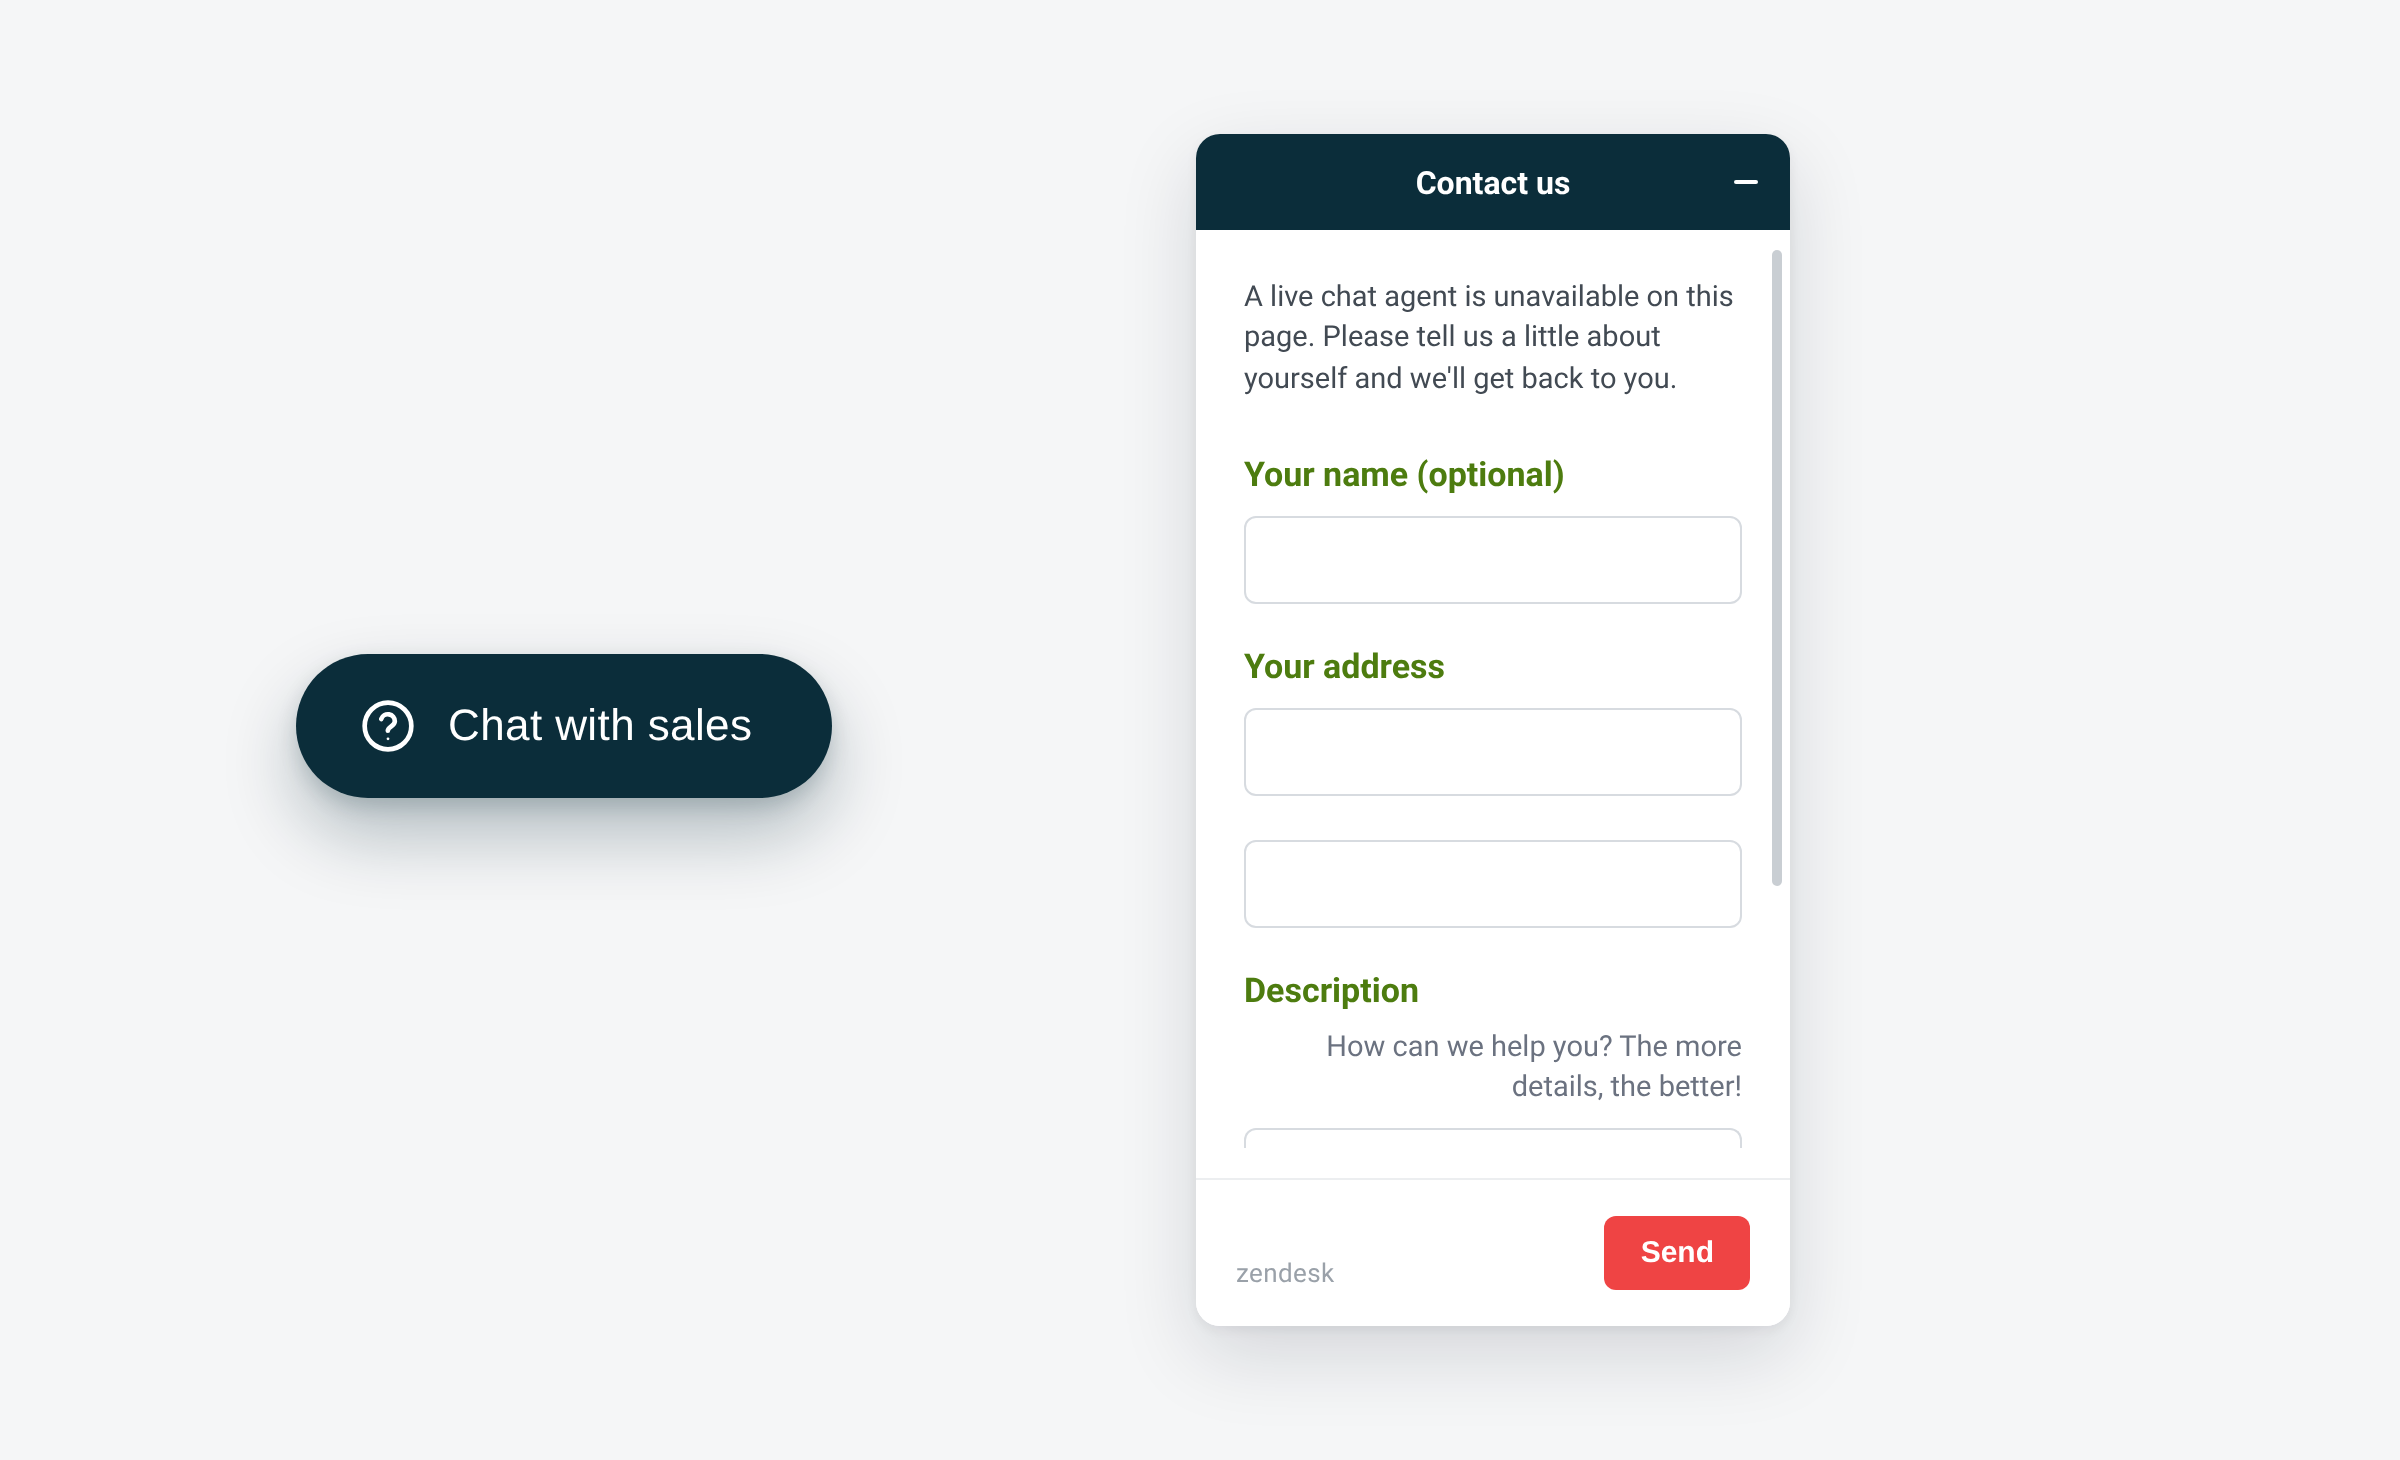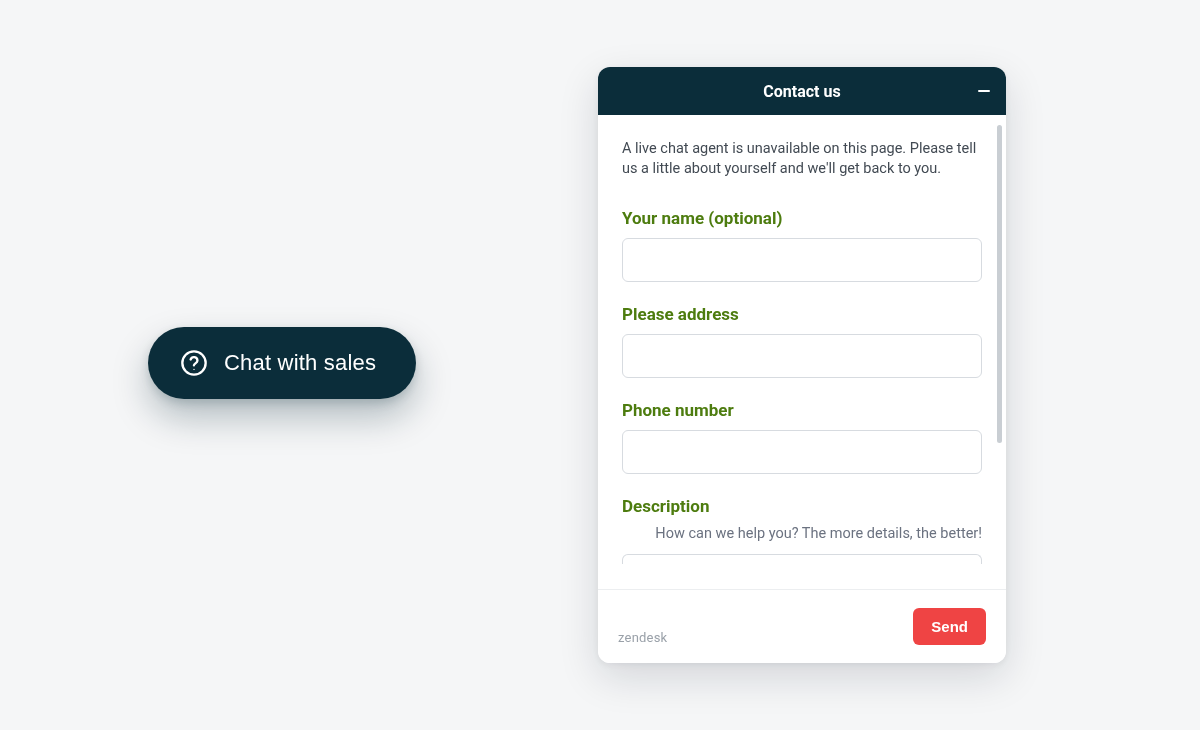--- a/index.html
+++ b/index.html
@@ -38,21 +38,21 @@
       font-size: 22px;
       font-weight: 400;
       letter-spacing: 0.2px;
     }
 
     
     .chat-widget {
       position: absolute;
       left: 598px;
       top: 67px;
-      width: 408px;
+      width: 297px;
       height: 596px;
       background: #ffffff;
       border-radius: 12px;
       box-shadow: 0 14px 40px rgba(16, 24, 40, 0.14), 0 2px 6px rgba(16,24,40,0.06);
       display: flex;
       flex-direction: column;
       overflow: hidden;
     }
 
     .cw-header {
@@ -205,26 +205,25 @@
     <div class="cw-body">
 
       <p class="cw-intro">A live chat agent is unavailable on this page. Please tell us a little about yourself and we'll get back to you.</p>
 
       <div class="cw-field">
         <label class="cw-label">Your name (optional)</label>
         <input class="cw-input" type="text" value="" style="">
       </div>
 
       <div class="cw-field">
-        <label class="cw-label">Please address</label>
+        <label class="cw-label">Your address</label>
         <input class="cw-input" type="email" value="" style="">
       </div>
 
       <div class="cw-field">
-        <label class="cw-label">Phone number</label>
         <input class="cw-input" type="tel" value="" style="">
       </div>
 
       <div class="cw-field" style="margin-bottom:0">
         <label class="cw-label">Description</label>
         <div class="cw-helper">How can we help you? The more details, the better!</div>
         <div class="cw-textarea-stub"></div>
       </div>
 
     </div>

